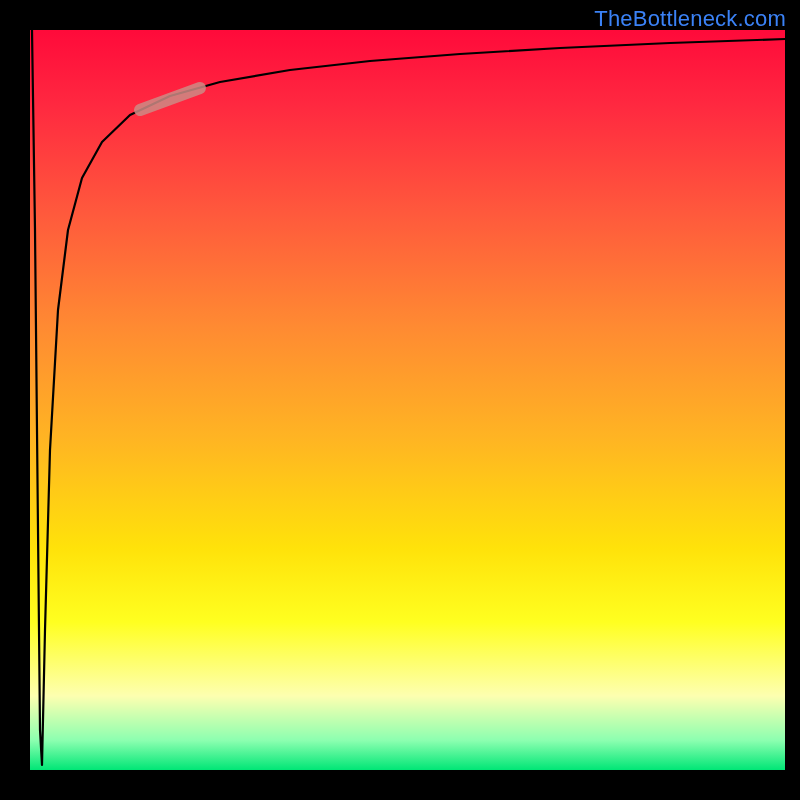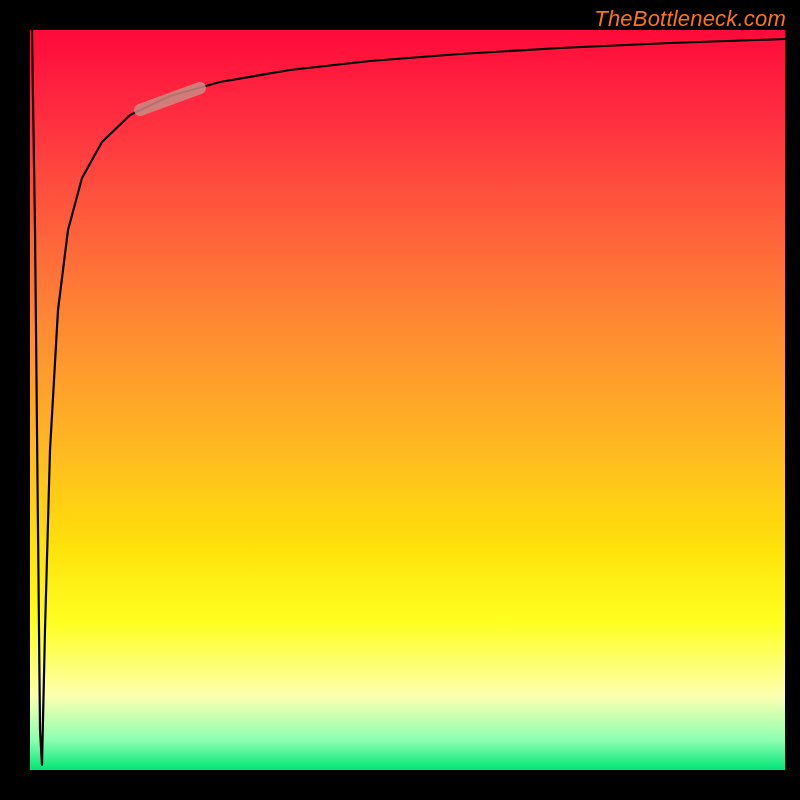--- a/index.html
+++ b/index.html
@@ -43,26 +43,25 @@
     left: 0;
     top: 0;
     width: 755px;
     height: 740px;
     pointer-events: none;
   }
   .watermark {
     position: absolute;
     top: 6px;
     right: 14px;
-    color: #f97316;
+    color: #3b82f6;
     font-size: 22px;
     font-weight: 400;
     letter-spacing: 0.2px;
     user-select: none;
-    font-style: italic;
   }
   .marker {
     fill: none;
     stroke: #cc8b85;
     stroke-width: 12;
     stroke-linecap: round;
     opacity: 0.85;
   }
   .curve {
     fill: none;

